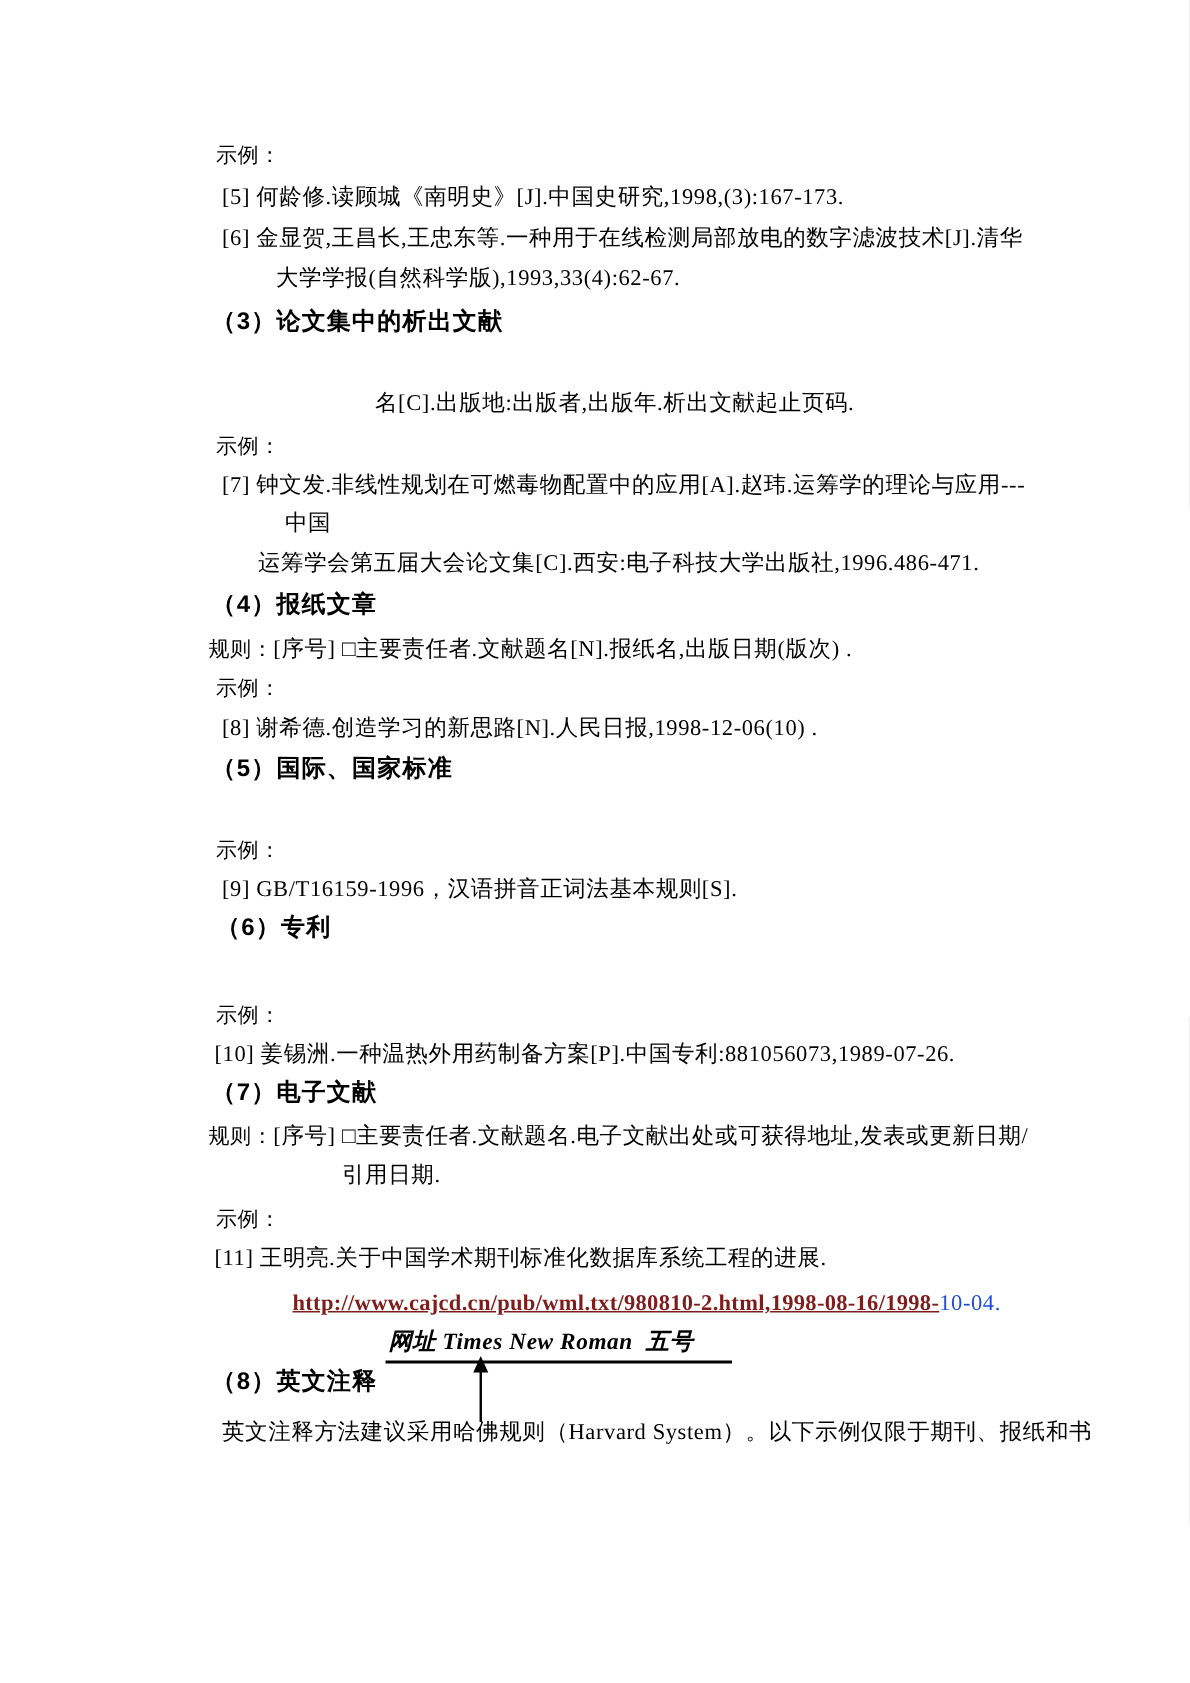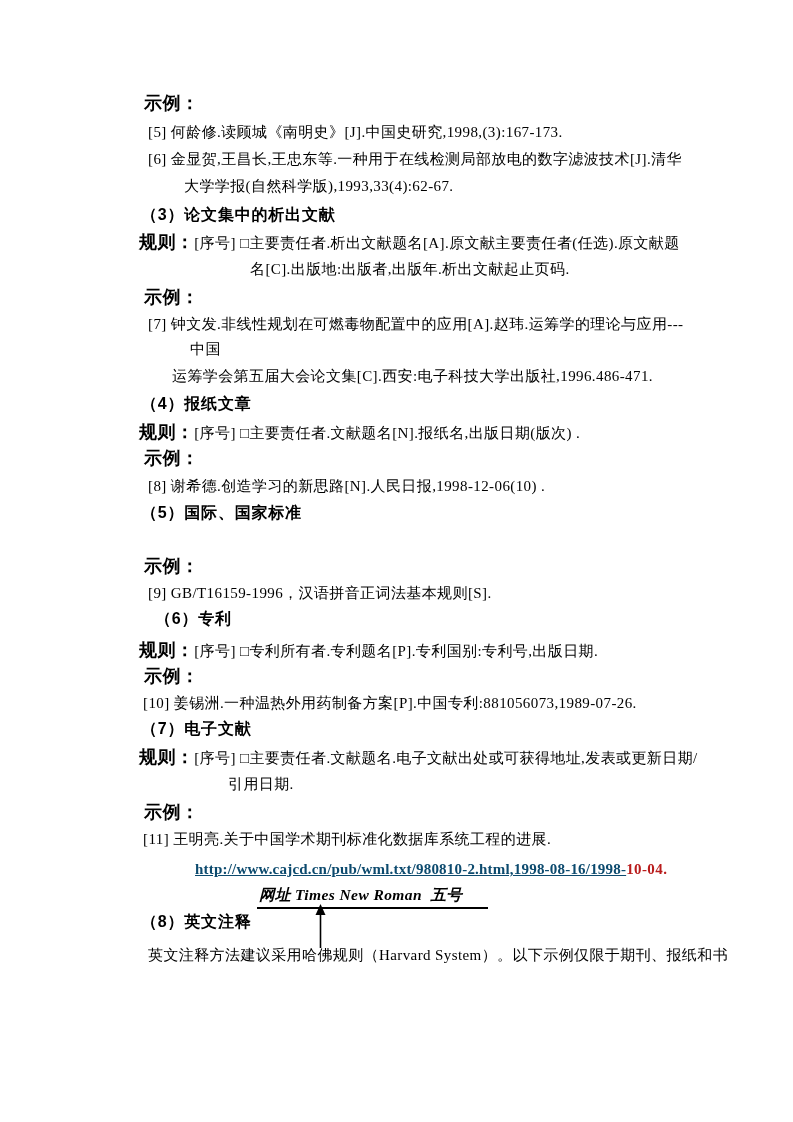--- a/index.html
+++ b/index.html
@@ -19,37 +19,37 @@
     line-height:22px;
     letter-spacing:0.4px;
   }
   .h{
     font-weight:bold;
     font-family:"Liberation Sans","DejaVu Sans",sans-serif;
     font-size:16px;
     letter-spacing:0.8px;
   }
   .lbl{
-    font-weight:bold;
+    font-weight:normal;
     font-family:"Liberation Sans","DejaVu Sans",sans-serif;
-    font-size:18px;
+    font-size:14px;
   }
   .body-text{
     font-family:"Liberation Serif","DejaVu Serif",serif;
   }
   .url{
     font-family:"Liberation Serif","DejaVu Serif",serif;
     font-weight:bold;
-    color:#0c4a6e;
+    color:#7f1d1d;
     text-decoration:underline;
     letter-spacing:0.2px;
   }
   .url-tail{
-    color:#b91c1c;
-    font-weight:bold;
+    color:#1d4ed8;
+    font-weight:normal;
   }
   .annot{
     display:inline-block;
     font-weight:bold;
     font-style:italic;
     font-family:Liberation Serif, serif;
     font-size:15.5px;
     border-bottom:2px solid #000;
     padding:0 26px 1px 2px;
   }
@@ -63,38 +63,36 @@
 <body>
 
 <div class="page">
 
   <div class="line lbl" style="top:92px;left:144px">示例：</div>
   <div class="line body-text" style="top:121px;left:148px">[5] 何龄修.读顾城《南明史》[J].中国史研究,1998,(3):167-173.</div>
   <div class="line body-text" style="top:148px;left:148px">[6] 金显贺,王昌长,王忠东等.一种用于在线检测局部放电的数字滤波技术[J].清华</div>
   <div class="line body-text" style="top:175px;left:184px">大学学报(自然科学版),1993,33(4):62-67.</div>
 
   <div class="line h" style="top:204px;left:141px">（3）论文集中的析出文献</div>
-  <div class="line" style="top:231px;left:139px"><span class="lbl">规则：</span><span class="body-text">[序号] □主要责任者.析出文献题名[A].原文献主要责任者(任选).原文献题</span></div>
   <div class="line body-text" style="top:258px;left:250px">名[C].出版地:出版者,出版年.析出文献起止页码.</div>
   <div class="line lbl" style="top:286px;left:144px">示例：</div>
   <div class="line body-text" style="top:313px;left:148px">[7] 钟文发.非线性规划在可燃毒物配置中的应用[A].赵玮.运筹学的理论与应用---</div>
   <div class="line body-text" style="top:338px;left:190px">中国</div>
   <div class="line body-text" style="top:365px;left:172px">运筹学会第五届大会论文集[C].西安:电子科技大学出版社,1996.486-471.</div>
 
   <div class="line h" style="top:393px;left:141px">（4）报纸文章</div>
   <div class="line" style="top:421px;left:139px"><span class="lbl">规则：</span><span class="body-text">[序号] □主要责任者.文献题名[N].报纸名,出版日期(版次) .</span></div>
   <div class="line lbl" style="top:447px;left:144px">示例：</div>
   <div class="line body-text" style="top:475px;left:148px">[8] 谢希德.创造学习的新思路[N].人民日报,1998-12-06(10) .</div>
 
   <div class="line h" style="top:502px;left:141px">（5）国际、国家标准</div>
   <div class="line lbl" style="top:555px;left:144px">示例：</div>
   <div class="line body-text" style="top:582px;left:148px">[9] GB/T16159-1996，汉语拼音正词法基本规则[S].</div>
 
-  <div class="line h" style="top:608px;left:155px">（6）专利</div>
-  <div class="line" style="top:639px;left:139px"><span class="lbl">规则：</span><span class="body-text">[序号] □专利所有者.专利题名[P].专利国别:专利号,出版日期.</span></div>
+  <div class="line h" style="top:608px;left:144px">（6）专利</div>
   <div class="line lbl" style="top:665px;left:144px">示例：</div>
   <div class="line body-text" style="top:692px;left:143px">[10] 姜锡洲.一种温热外用药制备方案[P].中国专利:881056073,1989-07-26.</div>
 
   <div class="line h" style="top:718px;left:141px">（7）电子文献</div>
   <div class="line" style="top:746px;left:139px"><span class="lbl">规则：</span><span class="body-text">[序号] □主要责任者.文献题名.电子文献出处或可获得地址,发表或更新日期/</span></div>
   <div class="line body-text" style="top:773px;left:228px">引用日期.</div>
   <div class="line lbl" style="top:801px;left:144px">示例：</div>
   <div class="line body-text" style="top:828px;left:143px">[11] 王明亮.关于中国学术期刊标准化数据库系统工程的进展.</div>
 
   <div class="line" style="top:858px;left:195px"><a href="#" class="url">http://www.cajcd.cn/pub/wml.txt/980810-2.html,1998-08-16/1998-</a><span class="url-tail body-text">10-04.</span></div>

